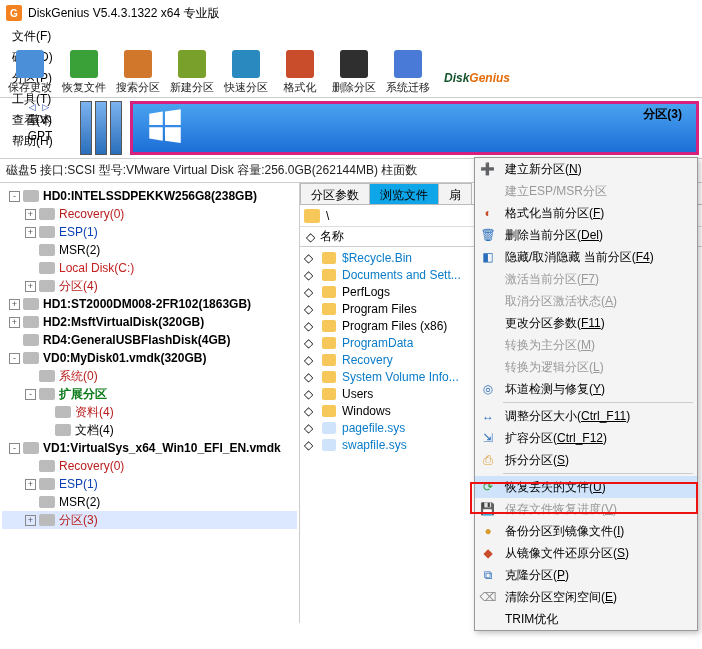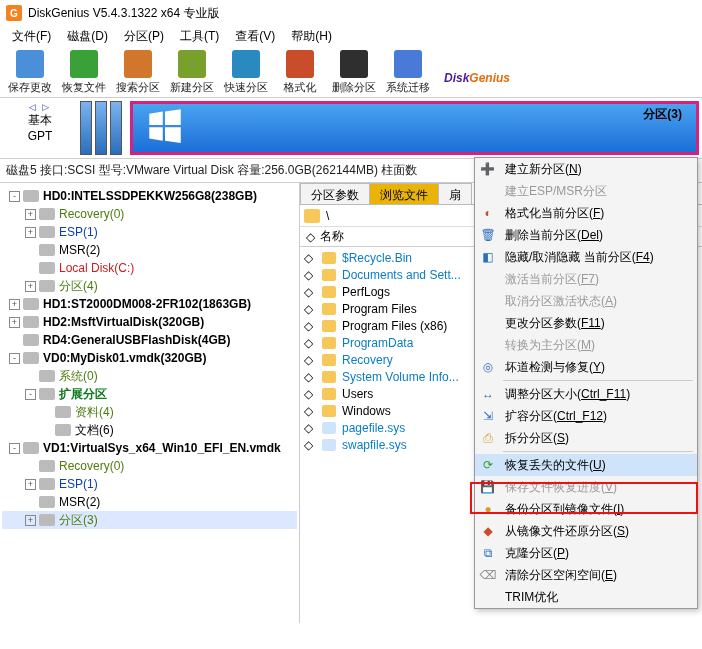--- a/index.html
+++ b/index.html
@@ -1,51 +1,51 @@
 <!DOCTYPE html>
 <html><head>
 <meta charset="utf-8">
 <style>
   * { margin: 0; padding: 0; box-sizing: border-box; font-family: "Microsoft YaHei", sans-serif; font-size: 12px; }
   body { background: #fff; width: 702px; height: 649px; overflow: hidden; position: relative; }
   .titlebar { display: flex; align-items: center; height: 26px; padding: 0 6px; background: #fff; }
   .titlebar .logo { width: 16px; height: 16px; background: #f58220; border-radius: 2px; display: flex; align-items: center; justify-content: center; color: #fff; font-size: 10px; font-weight: bold; margin-right: 6px;}
-  .menubar { display: flex; height: 22px; padding: 0 4px; }
+  .menubar { display: flex; height: 22px; padding: 0 4px; flex-direction: column; }
   .menubar span { padding: 2px 8px; cursor: default; }
   .toolbar { display: flex; height: 50px; padding: 2px 4px; align-items: center; gap: 2px; border-bottom: 1px solid #ccc; }
   .tool { width: 52px; text-align: center; cursor: pointer; }
   .tool .ticon { width: 28px; height: 28px; margin: 0 auto 2px; border-radius: 3px; }
   .tool .tlabel { font-size: 11px; color: #222; white-space: nowrap; }
   .brand { margin-left: 8px; font-size: 28px; font-weight: bold; font-style: italic; font-family: Georgia, serif;}
-  .brand .d1 { color:#4c1d95;} .brand .d2{color:#e46c0a;}
+  .brand .d1 { color:#14532d;} .brand .d2{color:#e46c0a;}
   .diskbar { display:flex; height:60px; }
   .diskbar .left { width:80px; text-align:center; padding-top:4px;}
   .diskbar .left .nav { color:#24a; font-size:9px; letter-spacing:2px;}
   .diskbar .mid { width:50px; display:flex; gap:3px; padding:3px 0;}
   .diskbar .mid div { width:12px; background: linear-gradient(to bottom,#7cb3f0,#2a6ebb); border:1px solid #555;}
   .diskbar .partband { flex:1; border:3px solid #d6227e; margin:3px 3px 3px 0; background: linear-gradient(to bottom,#4aa3f0,#1c6fd8); color:#fff; position:relative; }
   .partband .winicon { position:absolute; left:14px; top:4px; width:36px; height:36px; }
   .partband .plabel { position:absolute; right:14px; top:2px; color:#000; font-weight:bold;}
   .statusline { padding:3px 6px; border-top:1px solid #ccc; border-bottom:1px solid #ccc; color:#222; }
   .main { display:flex; height:440px; }
   .tree { width:300px; border-right:1px solid #ccc; padding:4px 2px; overflow:hidden;}
   .tree .row { display:flex; align-items:center; height:18px; white-space:nowrap; cursor:pointer; }
   .tree .row .exp { width:11px; height:11px; border:1px solid #888; text-align:center; line-height:9px; font-size:9px; margin:0 3px; color:#555;}
   .tree .row .ind { display:inline-block; }
   .tree .di { width:16px; height:12px; background:#bbb; border-radius:2px; margin-right:4px; }
   .tree .blue { color:#0a3fb5; }
-  .tree .brown { color:#4d7c0f; }
+  .tree .brown { color:#b91c1c; }
   .tree .red { color:#c3201f; }
   .tree .green { color:#0a7a1a; }
   .tree .bold { font-weight:bold; }
   .tree .sel { background:#dbe8ff; }
   .right { flex:1; display:flex; flex-direction:column; overflow:hidden;}
   .tabs { display:flex; height:22px; border-bottom:1px solid #bbb; }
   .tabs div { padding:3px 10px; border:1px solid #bbb; border-bottom:none; margin-right:-1px; background:#f3f3f3;}
-  .tabs .active { background:#eab308; }
+  .tabs .active { background:#0ea5e9; }
   .pathrow { display:flex; align-items:center; height:22px; padding:0 4px; gap:6px; border-bottom:1px solid #ddd;}
   .pathrow .fic { width:16px; height:14px; background:#f6c759; border-radius:2px;}
   .listhdr { display:flex; height:20px; border-bottom:1px solid #ccc; align-items:center;}
   .listhdr div { padding:0 6px; }
   .files { padding:2px 4px; }
   .files .frow { display:flex; align-items:center; height:17px; gap:6px; cursor:pointer;}
   .files .fic { width:14px; height:12px; background:#f6c759; border-radius:2px;}
   .files .fic.file { background:#cfe4fb;}
   .files .special { color:#0a7cc9; }
   .ctxmenu { position:absolute; left:474px; top:157px; width:224px; background:#f4f4f4; border:1px solid #999; box-shadow:2px 2px 6px rgba(0,0,0,.25); z-index:50;}
@@ -212,21 +212,21 @@
       <div class="row">
         <span class="ind" style="width:36px"></span>
         <span style="width:17px"></span>
         <span class="di"></span>
         <span class="brown">资料(4)</span>
       </div>
       <div class="row">
         <span class="ind" style="width:36px"></span>
         <span style="width:17px"></span>
         <span class="di"></span>
-        <span class="">文档(6)</span>
+        <span class="">文档(4)</span>
       </div>
       <div class="row">
         <span class="ind" style="width:4px"></span>
         <span class="exp">-</span>
         <span class="di"></span>
         <span class="bold">VD1:VirtualSys_x64_Win10_EFI_EN.vmdk</span>
       </div>
       <div class="row">
         <span class="ind" style="width:20px"></span>
         <span style="width:17px"></span>
@@ -361,20 +361,24 @@
       <span>取消分区激活状态(<u>A</u>)</span>
     </div>
     <div class="mi">
       <span class="mic" style="color:#888"></span>
       <span>更改分区参数(<u>F11</u>)</span>
     </div>
     <div class="mi disabled">
       <span class="mic" style="color:#888"></span>
       <span>转换为主分区(<u>M</u>)</span>
     </div>
+    <div class="mi disabled">
+      <span class="mic" style="color:#888"></span>
+      <span>转换为逻辑分区(<u>L</u>)</span>
+    </div>
     <div class="mi">
       <span class="mic" style="color:#2a6ebb">◎</span>
       <span>坏道检测与修复(<u>Y</u>)</span>
     </div>
     <div class="sep"></div>
     <div class="mi">
       <span class="mic" style="color:#2a6ebb">↔</span>
       <span>调整分区大小(<u>Ctrl_F11</u>)</span>
     </div>
     <div class="mi">

